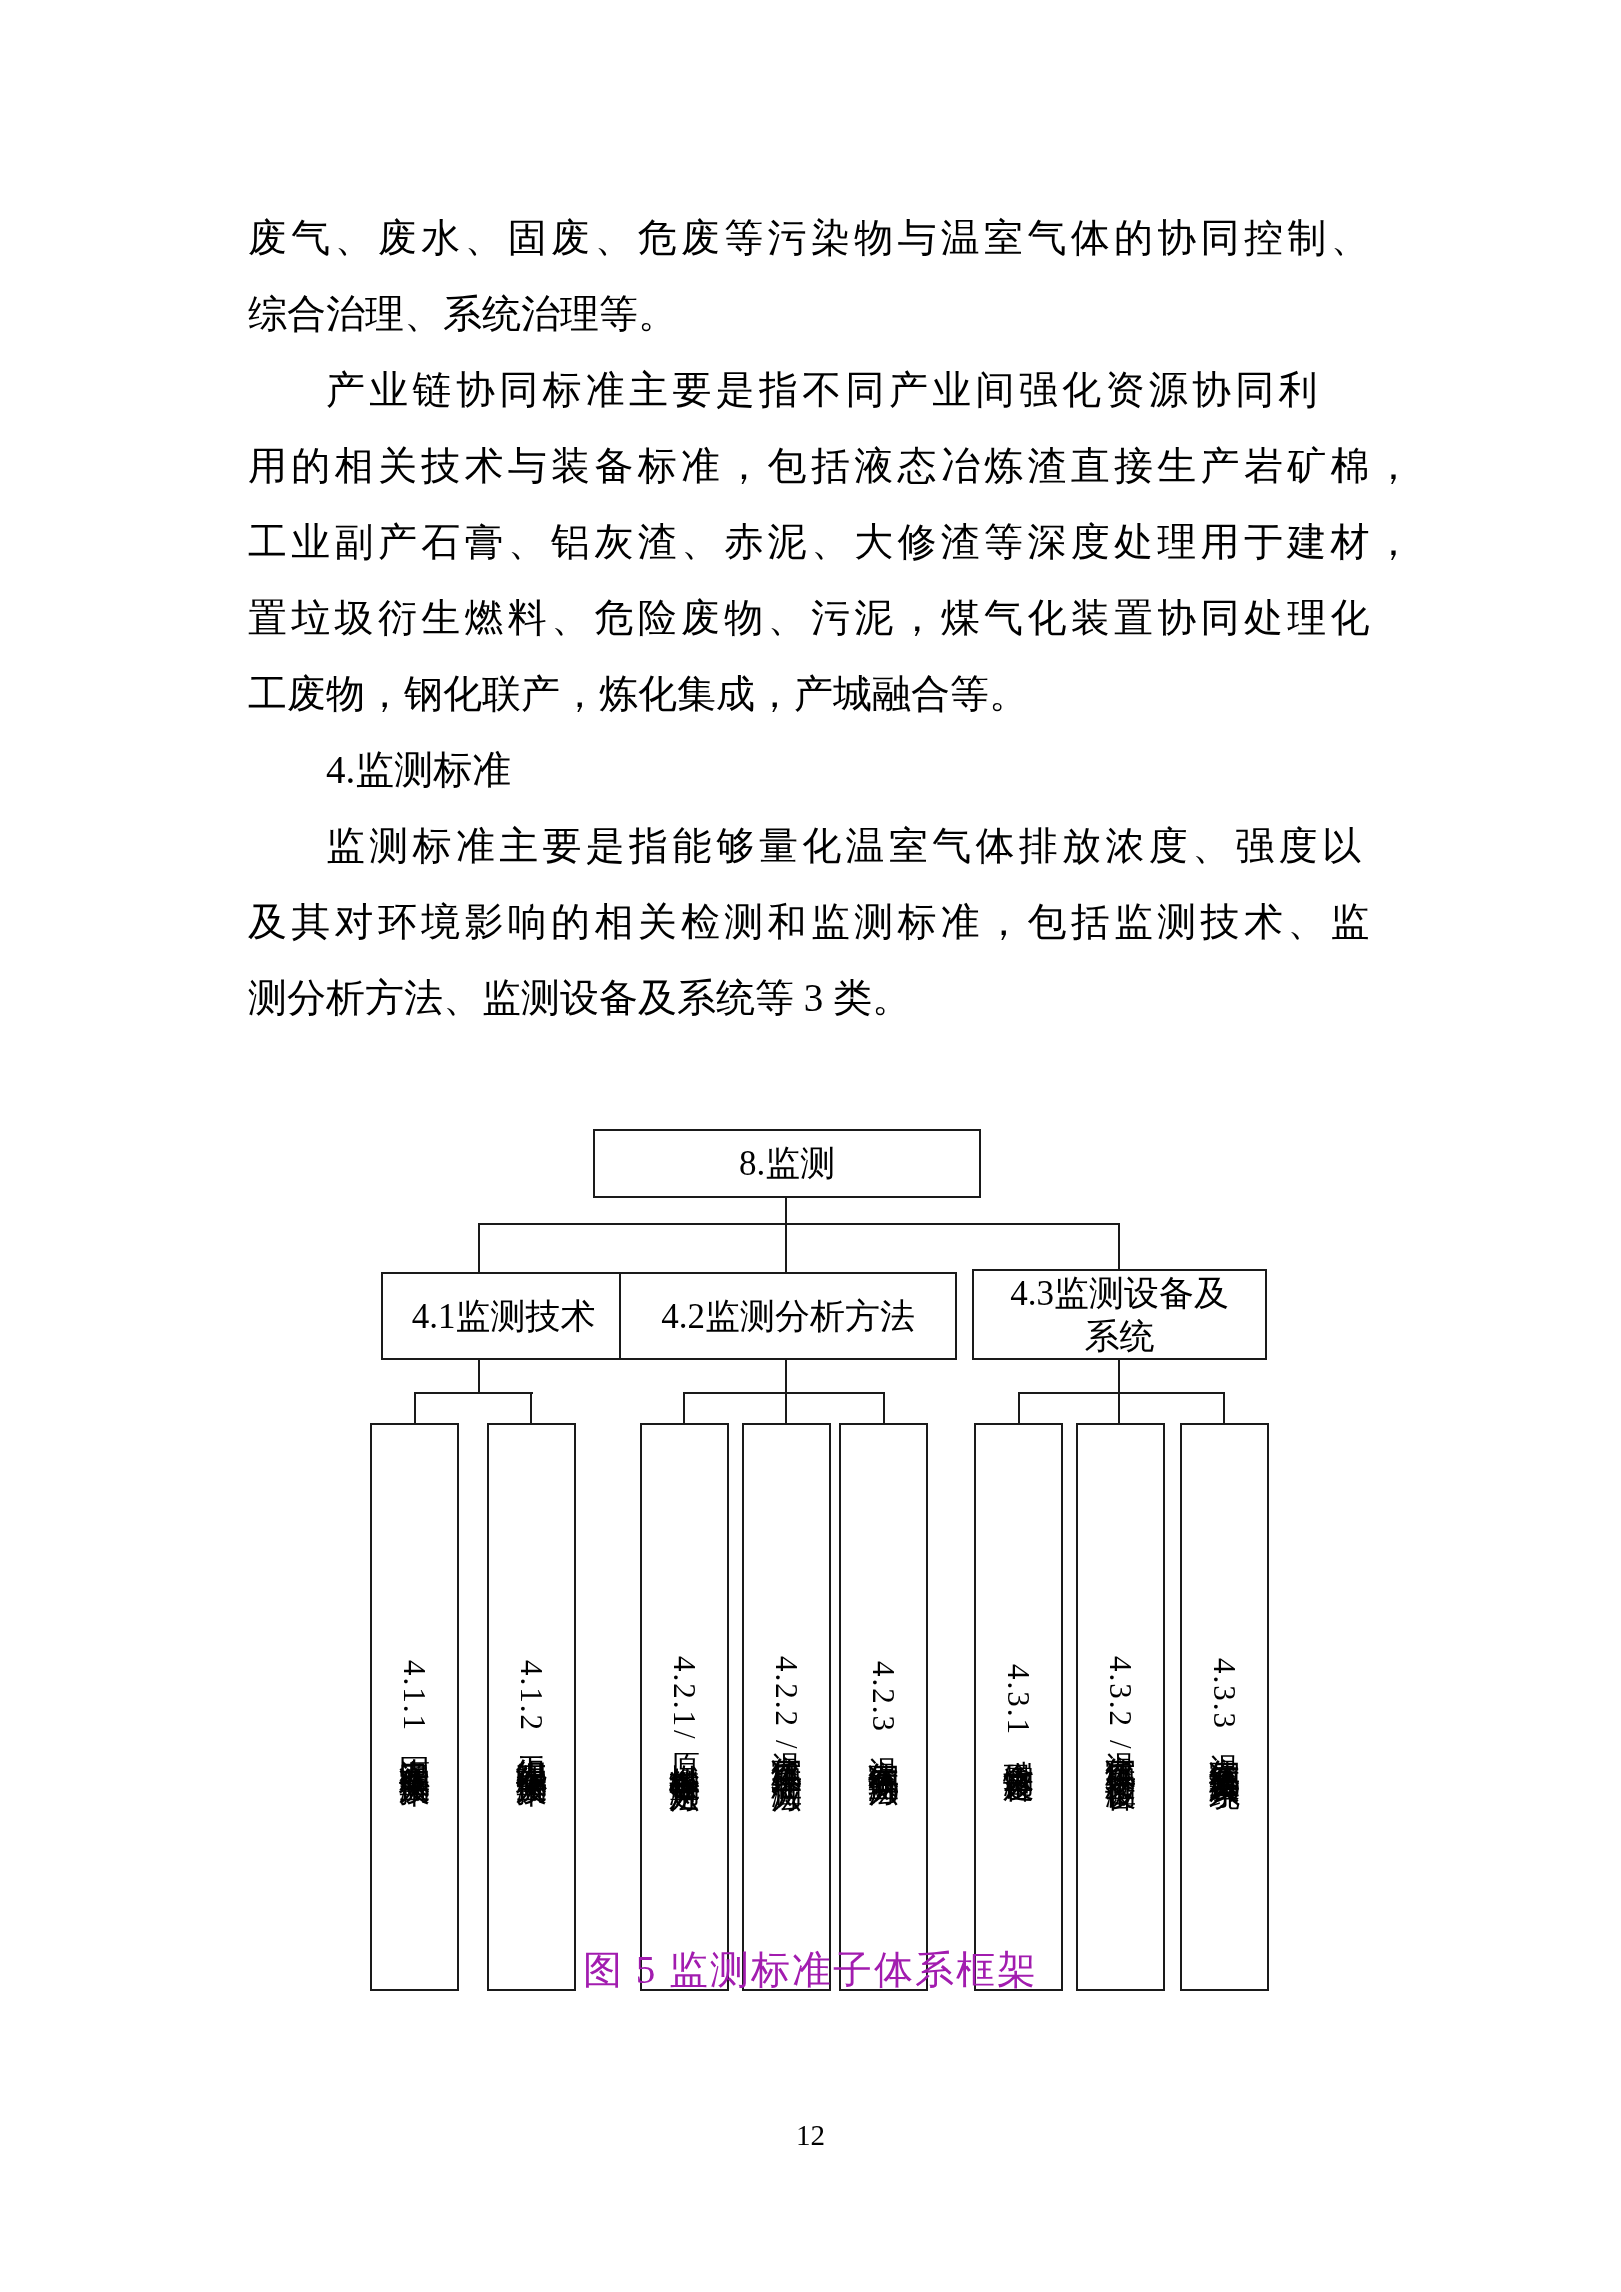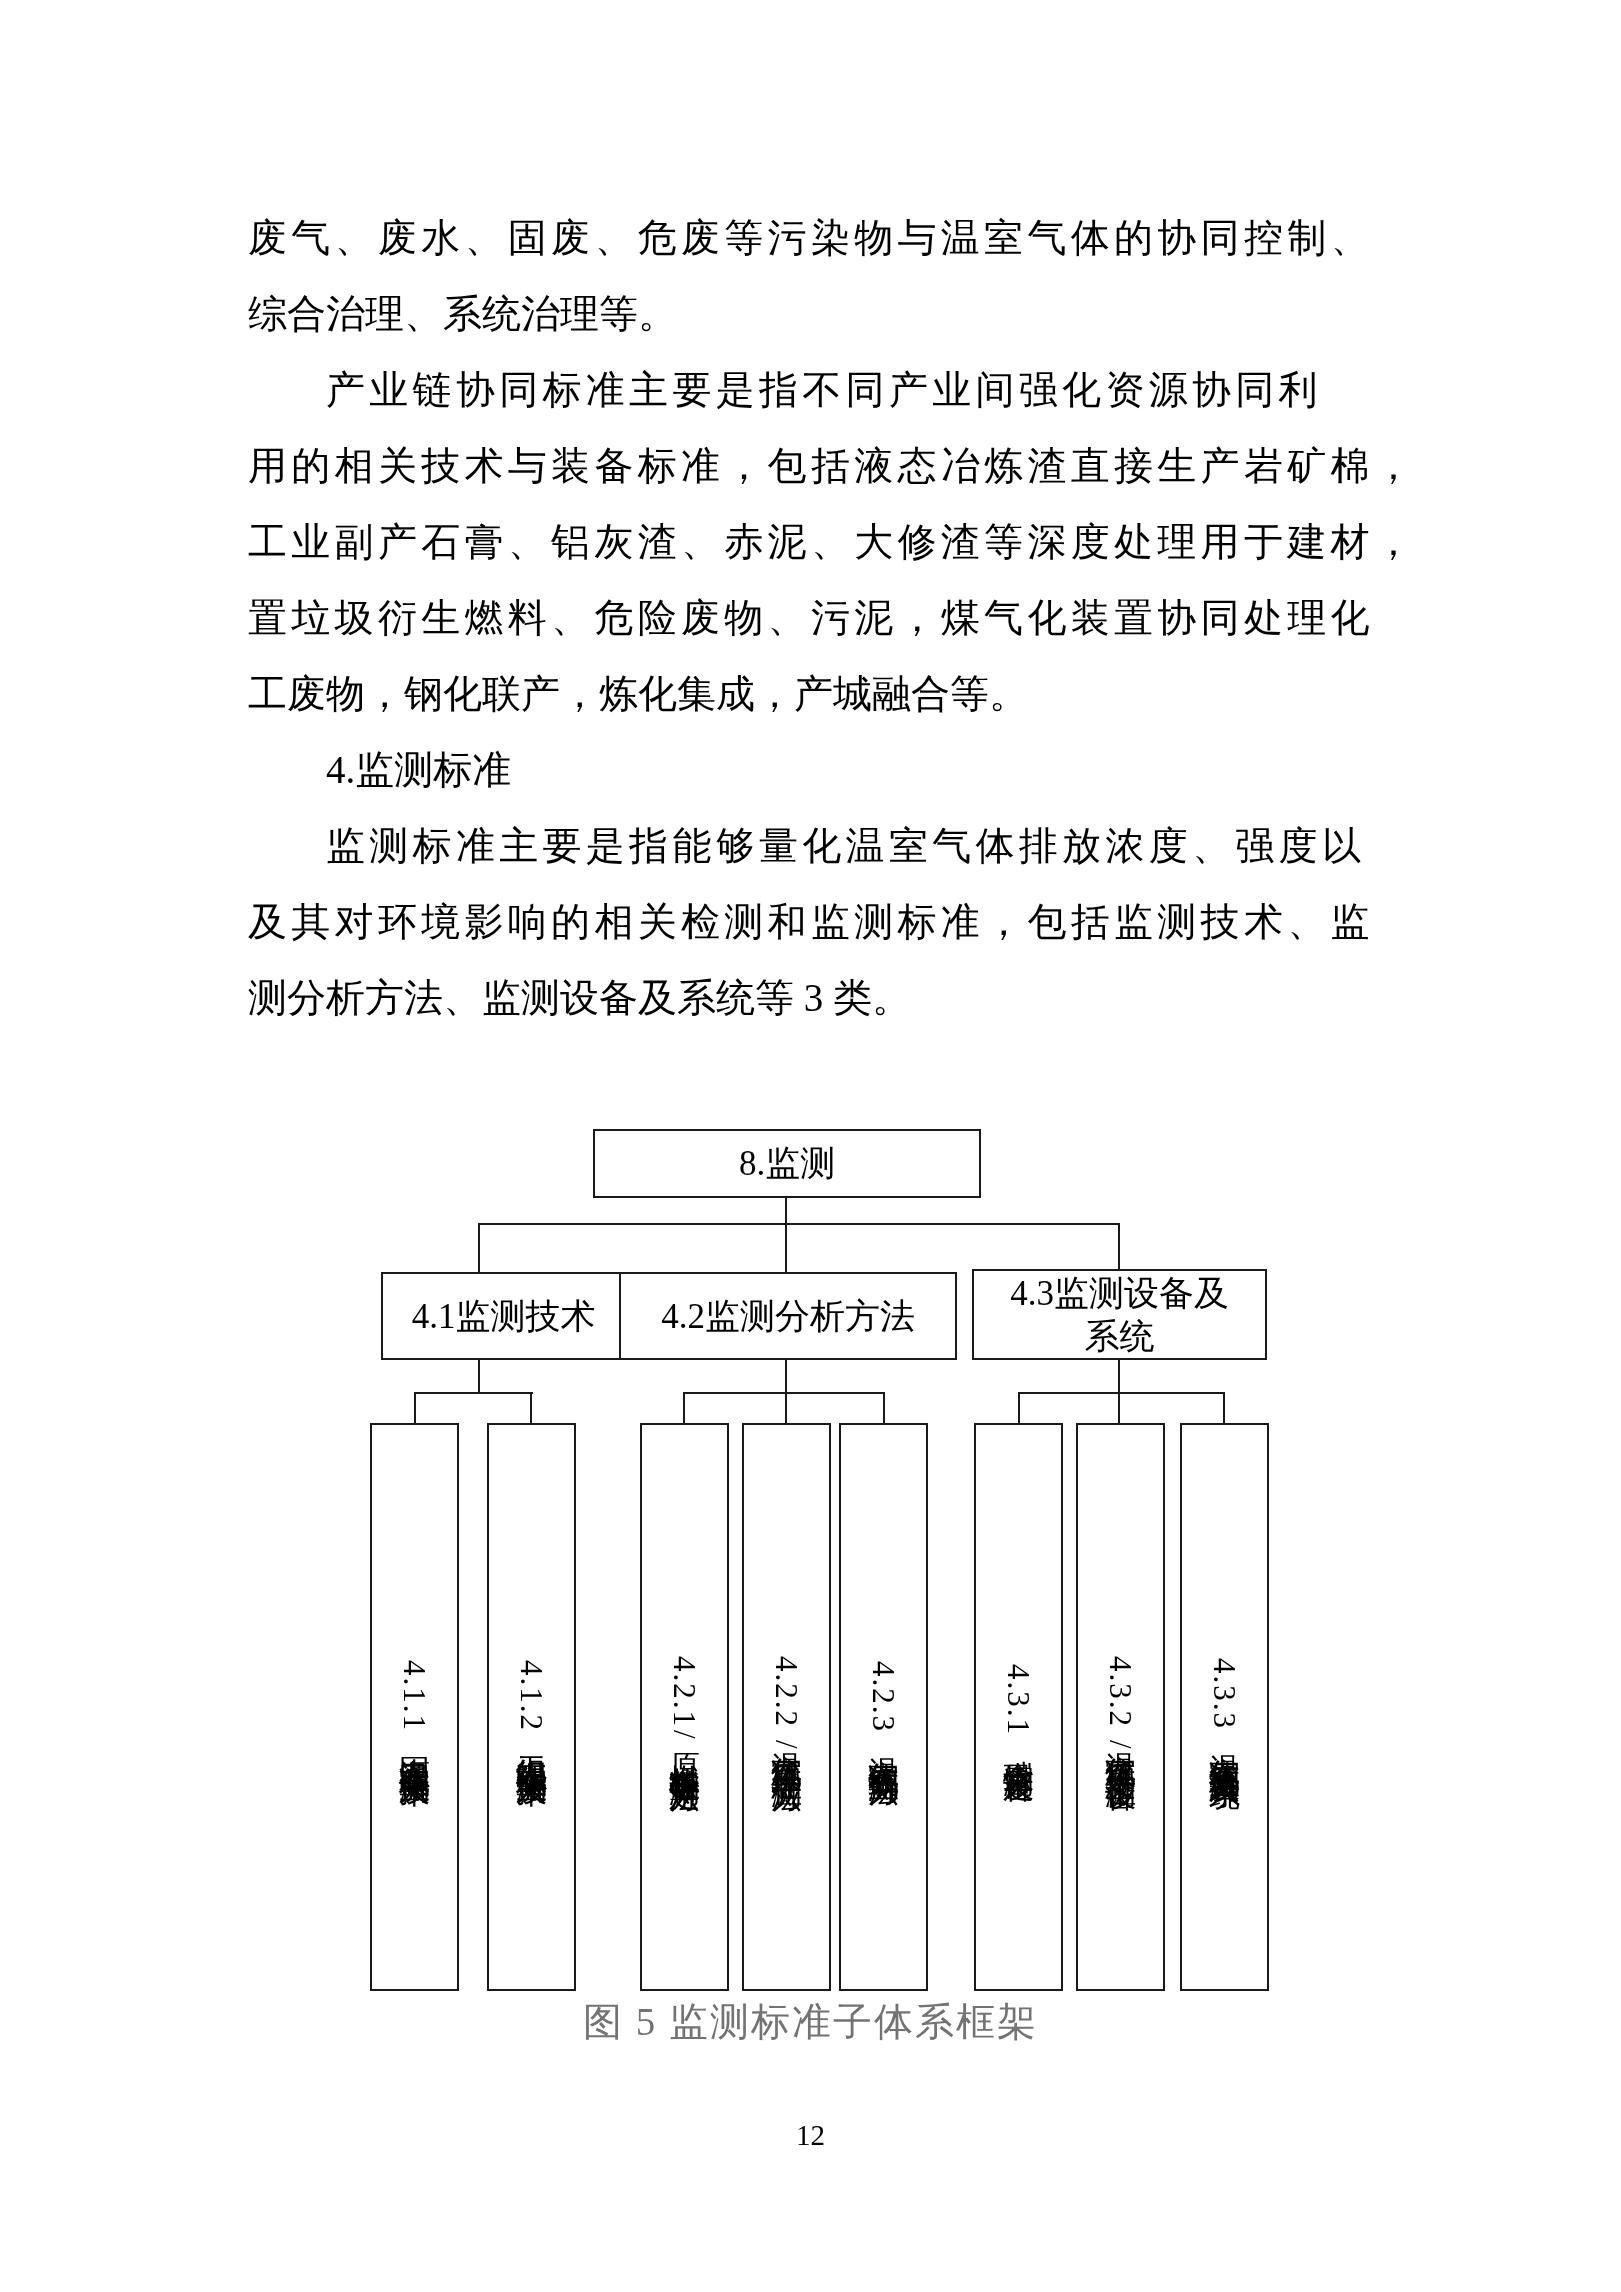--- a/index.html
+++ b/index.html
@@ -45,22 +45,22 @@
     writing-mode:vertical-rl;
     text-orientation:mixed;
     font-size:31px;
     letter-spacing:2px;
     line-height:1;
     white-space:nowrap;
   }
   .hline,.vline{position:absolute;background:#1a1a1a;}
   
   .fig-caption{
-    position:absolute;left:0;top:1995px;width:1621px;
-    text-align:center;font-size:39px;color:#737373;letter-spacing:2px;
+    position:absolute;left:0;top:1943px;width:1621px;
+    text-align:center;font-size:39px;color:#a21caf;letter-spacing:2px;
   }
   .page-num{
     position:absolute;left:0;top:2119px;width:1621px;
     text-align:center;font-size:29px;color:#000;
   }
 </style>
 </head>
 <body>
 
 <div class="page">

